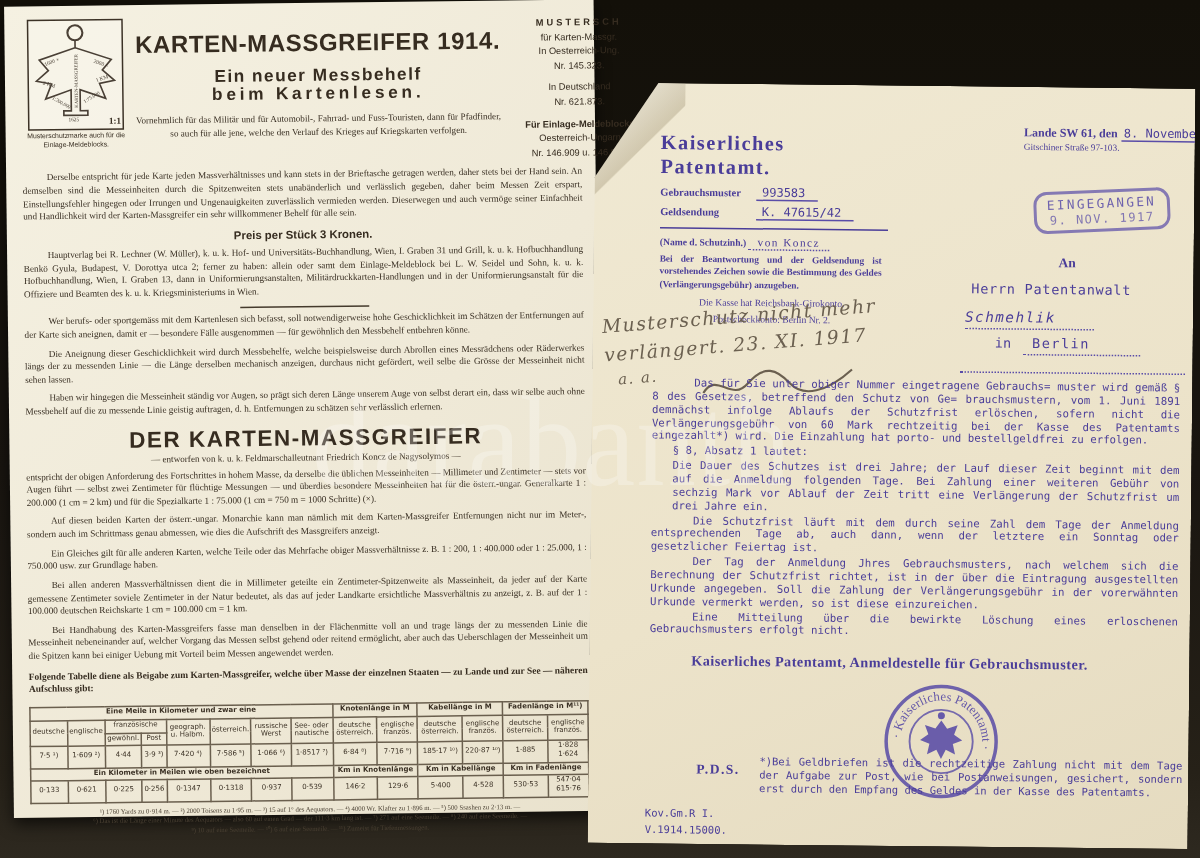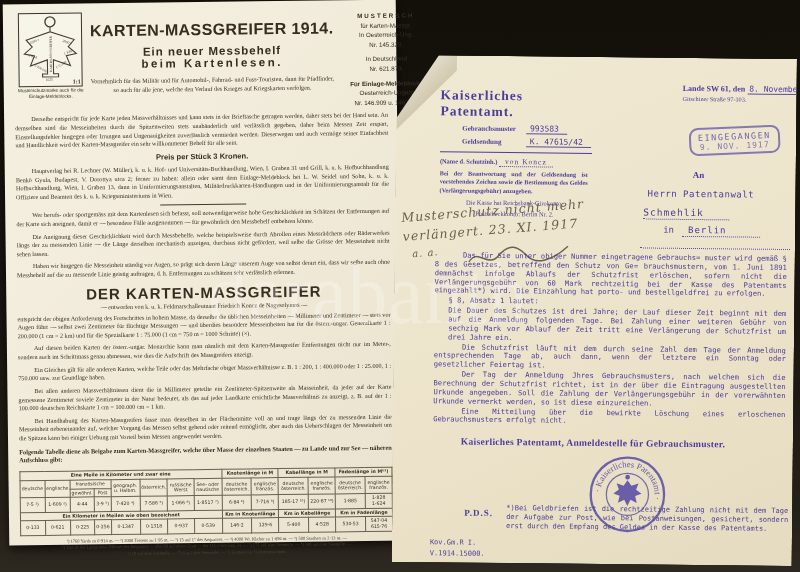--- a/index.html
+++ b/index.html
@@ -43,21 +43,21 @@
     clip-path:polygon(0 12.5%,10.5% 0,100% 0,100% 100%,0 100%);
     box-shadow:-5px 5px 12px rgba(0,0,0,.6);z-index:5;box-sizing:border-box;color:#463a96;}
   .fold{position:absolute;left:0;top:0;width:60px;height:75px;
     background:linear-gradient(135deg,rgba(255,255,255,.55),rgba(120,105,70,.25) 55%,transparent 56%);pointer-events:none;}
   .ink{color:#4a3d99;}
   .type{font-family:"DejaVu Sans Mono",monospace;}
   .serifb{font-family:"Liberation Serif",serif;font-weight:bold;}
   .blk{position:absolute;}
   .office{font-size:13.5px;letter-spacing:1px;}
   .fieldrow{font-size:7px;margin-top:4px;white-space:nowrap;}
-  .fieldrow .lbl{font-family:"Liberation Serif",serif;font-weight:bold;display:inline-block;width:62px;margin-left:22px;}
+  .fieldrow .lbl{font-family:"Liberation Serif",serif;font-weight:bold;display:inline-block;width:62px;}
   .fieldrow .val{font-family:"DejaVu Sans Mono",monospace;font-size:8px;border-bottom:1px solid #5a4da8;padding:0 8px 0 4px;}
   .divline{border:none;border-top:1.3px solid #4a3d99;margin:6px 0 4px;width:152px;}
   .nameline{font-size:6.4px;white-space:nowrap;}
   .nameline .val{font-family:Liberation Serif, serif;font-size:7.5px;letter-spacing:1px;border-bottom:1px dotted #5a4da8;padding:0 6px;}
   .smallbold{font-size:6.2px;font-weight:bold;line-height:1.35;text-align:justify;margin-top:4px;width:148px;}
   .smallcenter{font-size:6.4px;text-align:center;margin-top:4px;width:150px;}
   .cityline{font-size:8px;white-space:nowrap;font-family:"Liberation Serif",serif;font-weight:bold;}
   .cityline .dateval{font-family:"DejaVu Sans Mono",monospace;font-weight:normal;font-size:8px;border-bottom:1px solid #5a4da8;padding:0 2px;}
   .street{font-size:6.2px;margin-top:2px;}
   .stamp{border:2px solid rgba(88,75,168,.7);border-radius:9px;padding:3px 7px 2px;text-align:center;
@@ -253,23 +253,23 @@
         <span class="dateval">8. November 1917</span>
       </div>
       <div class="street ink">Gitschiner Straße 97-103.</div>
     </div>
 
     <div class="blk stamp" style="left:293px;top:68px;">
       <div class="l1">EINGEGANGEN</div>
       <div class="l2">9. NOV. 1917</div>
     </div>
 
-    <div class="blk an ink" style="left:297px;top:112px;">An</div>
+    <div class="blk an ink" style="left:310px;top:112px;">An</div>
     <div class="blk type ink addr1" style="left:252px;top:131px;">Herrn Patentanwalt</div>
-    <div class="blk type ink addr2" style="left:248px;top:149px;">Schmehlik</div>
+    <div class="blk type ink addr2" style="left:248px;top:149px;font-style:italic;">Schmehlik</div>
     <div class="blk type ink addr3" style="left:268px;top:167px;">
       <span class="pre">in</span><span class="val">Berlin</span>
     </div>
     <hr class="blk dotline" style="left:245px;top:176px;">
 
     <div class="blk hand" style="left:8px;top:146px;">
       <div>Musterschutz nicht mehr</div>
       <div>verlängert. 23. XI. 1917</div>
       <div class="sm" style="margin-left:8px;">a. a.</div>
       <svg width="110" height="24" viewBox="0 0 110 24" style="margin-left:60px;margin-top:-20px;">

